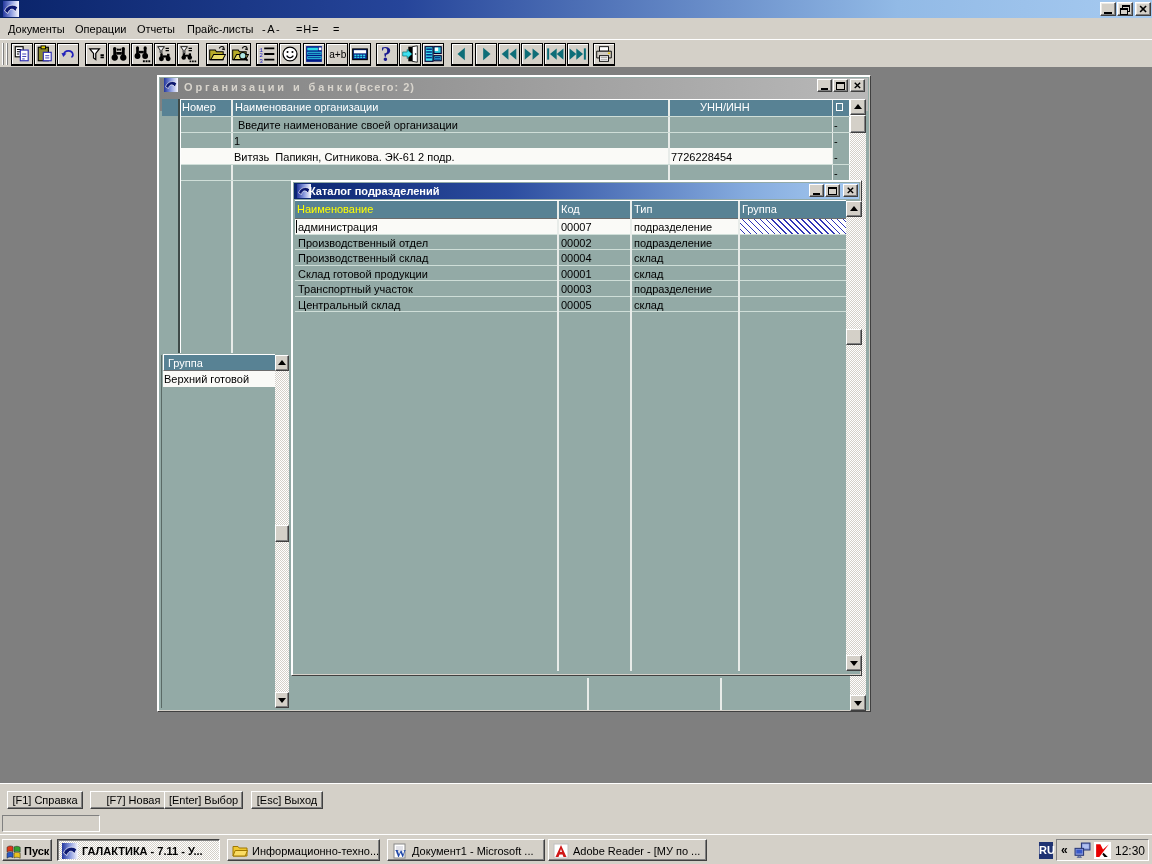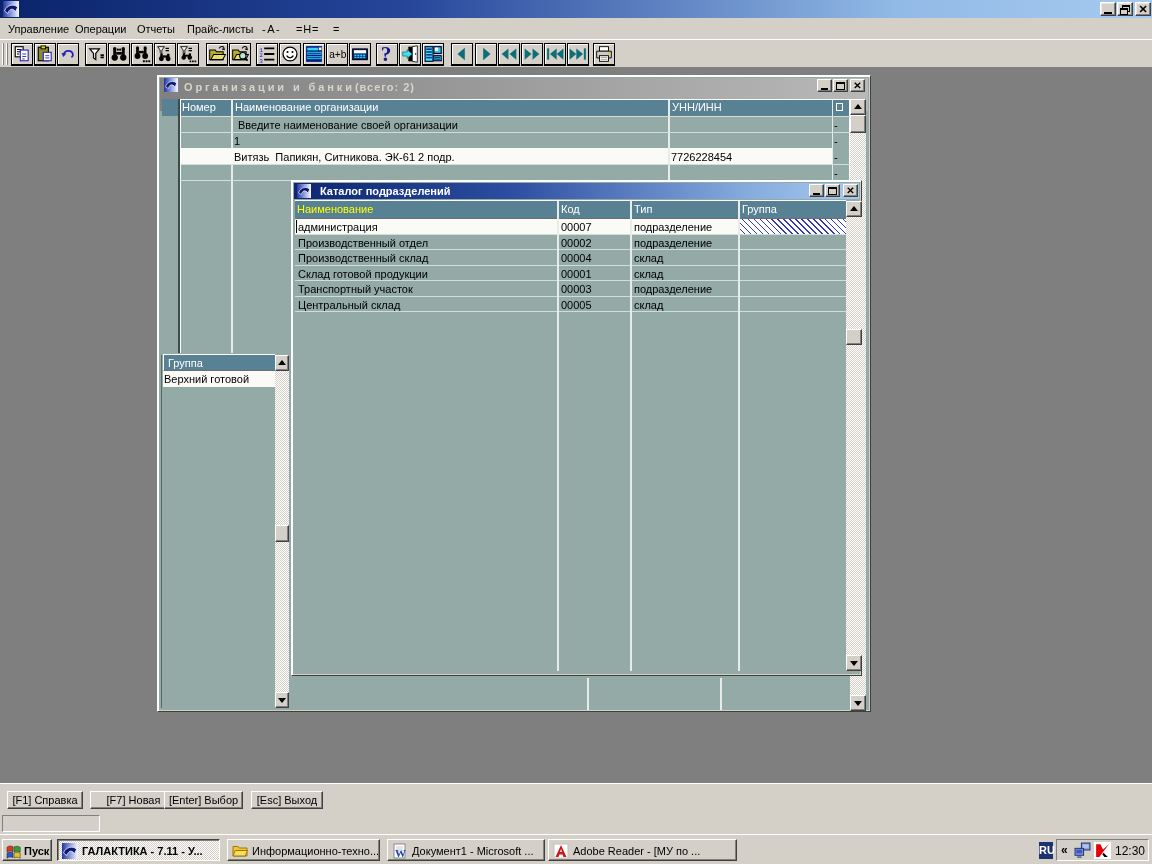--- a/index.html
+++ b/index.html
@@ -65,21 +65,21 @@
       <div class="abs" style="left:3px;top:9px;width:8px;height:2px;background:#000"></div>
     </div>
   <div class="wbtn" style="left:1117px;top:2px">
       <div class="abs" style="left:4px;top:2px;width:8px;height:7px;border:1px solid #000;border-top-width:2px"></div>
       <div class="abs" style="left:2px;top:5px;width:8px;height:7px;border:1px solid #000;border-top-width:2px;background:#d4d0c8"></div>
     </div>
   <div class="wbtn" style="left:1135px;top:2px;font-weight:bold;font-size:11px;text-align:center;line-height:12px">✕</div>
 </div>
 
 <div class="abs" id="menubar">
-  <span style="left:8px">Управление</span>
+  <span style="left:8px">Документы</span>
   <span style="left:75px">Операции</span>
   <span style="left:137px">Отчеты</span>
   <span style="left:187px">Прайс-листы</span>
   <span style="left:262px;letter-spacing:1.5px">-А-</span>
   <span style="left:296px;letter-spacing:0.8px">=Н=</span>
   <span style="left:333px">=</span>
 </div>
 
 <div class="abs" id="toolbar">
   <div class="abs" style="left:2px;top:3px;width:2px;height:22px;border-left:1px solid #fff;border-right:1px solid #808080"></div>
@@ -331,21 +331,21 @@
         </div>
       <div class="wbtn2" style="left:673px">
           <div class="abs" style="left:2px;top:2px;width:9px;height:8px;border:1px solid #000;border-top-width:2px"></div>
         </div>
       <div class="wbtn2" style="left:690px;font-weight:bold;font-size:10px;text-align:center;line-height:11px">✕</div>
     </div>
 
     <div class="hdr" style="left:4px;top:23px;width:688px;height:17px"></div>
     <div class="txtc" style="left:24px;top:25px;color:#fff">Номер</div>
     <div class="txtc" style="left:77px;top:25px;color:#fff">Наименование организации</div>
-    <div class="txtc" style="left:514px;top:25px;color:#fff">УНН/ИНН</div>
+    <div class="txtc" style="left:542px;top:25px;color:#fff">УНН/ИНН</div>
     <div class="abs" style="left:678px;top:27px;width:7px;height:8px;border:1px solid #fff"></div>
 
     <div class="abs" style="left:20px;top:23px;width:2px;height:254px;background:#3e4a48"></div>
     <div class="abs" style="left:22px;top:23px;width:1px;height:254px;background:#fff"></div>
     <div class="abs" style="left:73px;top:23px;width:2px;height:254px;background:#e8ece9"></div>
     <div class="abs" style="left:510px;top:23px;width:2px;height:254px;background:#e8ece9"></div>
     <div class="abs" style="left:674px;top:23px;width:1px;height:254px;background:#e8ece9"></div>
     <div class="abs" style="left:691px;top:23px;width:1px;height:254px;background:#fff"></div>
 
     <div class="rowline" style="left:23px;top:23px;width:669px;height:1px;background:#fff"></div>
@@ -391,21 +391,21 @@
     <div class="abs" style="left:429px;top:602px;width:2px;height:32px;background:#e8ece9"></div>
     <div class="abs" style="left:562px;top:602px;width:2px;height:32px;background:#e8ece9"></div>
   </div>
 
   <div class="win" id="w2" style="left:291px;top:113px;width:571px;height:496px;">
     <div class="ttl active">
       <svg class="abs" style="left:3px;top:1px" width="14" height="14">
           <rect width="14" height="14" fill="url(#gx)"></rect>
           <path d="M1.5 9 C3 3,10.5 2,12.5 5.5 L11 9 C8.5 5.5,5 6.5,4.5 10.5 Z" fill="#0c1870" stroke="#fff" stroke-width="0.6"></path>
         </svg>
-      <span class="cap" style="left:26px">Каталог подразделений</span>
+      <span class="cap" style="left:15px">Каталог подразделений</span>
       <div class="wbtn2" style="left:515px">
           <div class="abs" style="left:3px;top:8px;width:7px;height:2px;background:#000"></div>
         </div>
       <div class="wbtn2" style="left:531px">
           <div class="abs" style="left:2px;top:2px;width:9px;height:8px;border:1px solid #000;border-top-width:2px"></div>
         </div>
       <div class="wbtn2" style="left:549px;font-weight:bold;font-size:10px;text-align:center;line-height:11px">✕</div>
     </div>
 
     <div class="hdr" style="left:3px;top:20px;width:551px;height:17px"></div>
@@ -499,21 +499,21 @@
     <span class="t">Информационно-техно...</span>
   </div>
   <div class="task" style="left:387px;width:158px">
     <svg class="ic" width="16" height="16" viewBox="0 0 16 16">
         <rect x="2" y="1" width="11" height="14" fill="#fff" stroke="#888"></rect>
         <path d="M4 4h7M4 6h7M4 8h7M4 10h4" stroke="#b8b8c8" stroke-width="0.8"></path>
         <text x="3" y="13.5" font-size="11" font-weight="bold" fill="#2048a8" font-family="Liberation Serif">W</text>
       </svg>
     <span class="t">Документ1 - Microsoft ...</span>
   </div>
-  <div class="task" style="left:548px;width:189px">
+  <div class="task" style="left:548px;width:159px">
     <svg class="ic" width="16" height="16" viewBox="0 0 16 16">
         <rect x="1" y="1" width="14" height="14" fill="#fff" stroke="#c0c0c0"></rect>
         <path d="M8 2 l-5.5 12 h3 l1-2.6 h3 l1 2.6 h3 z M8 6 l1 3 h-2 z" fill="#d01818"></path>
       </svg>
     <span class="t">Adobe Reader - [МУ по ...</span>
   </div>
   <div class="abs" style="left:1039px;top:7px;width:14px;height:17px;background:#1e3272;color:#fff;font-size:11px;font-weight:bold;text-align:center;line-height:17px">RU</div>
   <div class="abs" style="left:1056px;top:4px;width:93px;height:22px;border:1px solid;border-color:#808080 #fff #fff #808080">
     <span class="abs" style="left:4px;top:3px;font-weight:bold;font-size:12px">«</span>
     <svg class="abs" style="left:17px;top:2px" width="17" height="17" viewBox="0 0 16 16">

